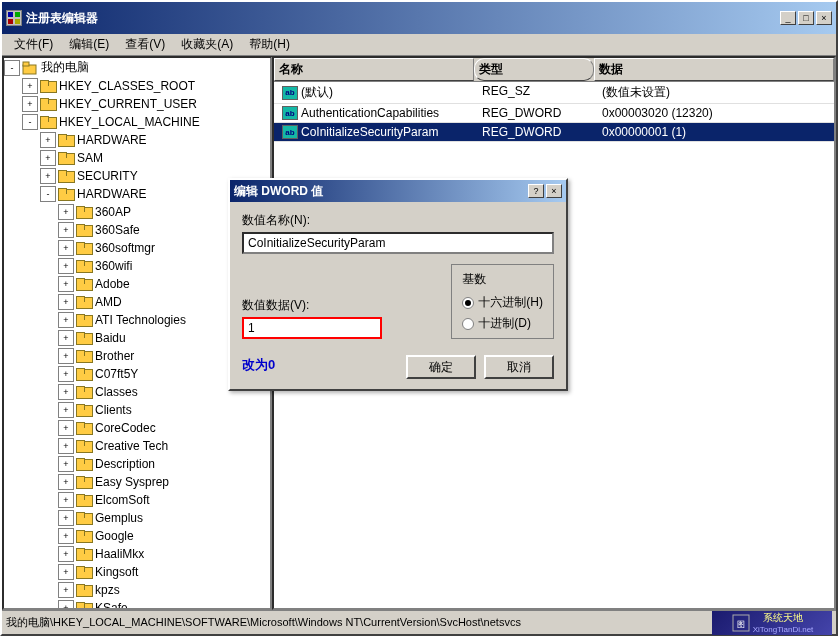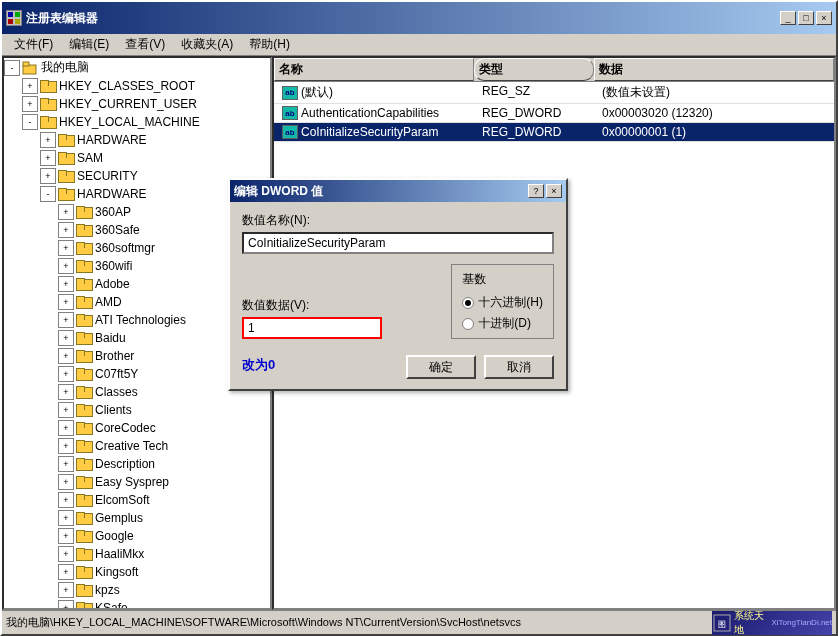--- a/index.html
+++ b/index.html
@@ -679,21 +679,21 @@
     </div>
   </div>
 
   <div class="status-bar">
     <span class="status-text">我的电脑\HKEY_LOCAL_MACHINE\SOFTWARE\Microsoft\Windows NT\CurrentVersion\SvcHost\netsvcs</span>
     <div class="watermark">
       <svg width="20" height="20" viewBox="0 0 20 20" style="flex-shrink:0">
         <rect x="2" y="2" width="16" height="16" fill="none" stroke="#aaa" stroke-width="1"></rect>
         <text x="10" y="14" text-anchor="middle" fill="white" font-size="8">图</text>
       </svg>
-      <div style="display:flex;flex-direction:row;align-items:center;">
+      <div style="display:flex;flex-direction:column;align-items:center;">
         <span style="font-size:10px;color:#ffff88;">系统天地</span>
         <span style="font-size:8px;color:#aaaaff;">XiTongTianDi.net</span>
       </div>
     </div>
   </div>
 </div>
 
 <div class="dialog-overlay">
   <div class="dialog">
 

